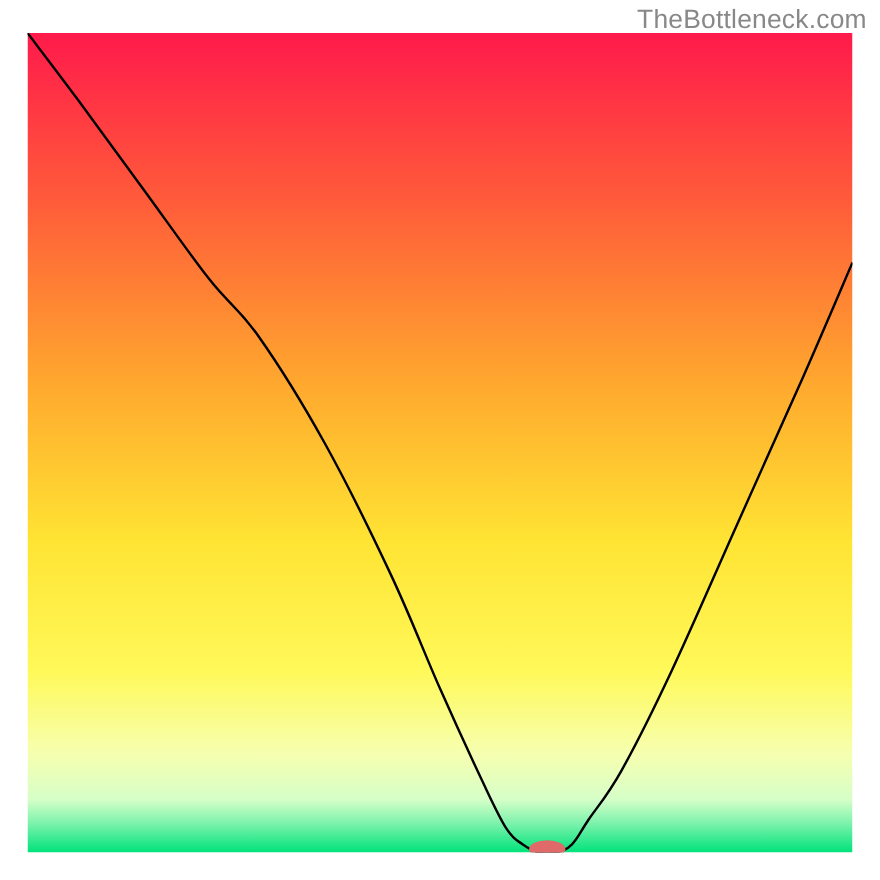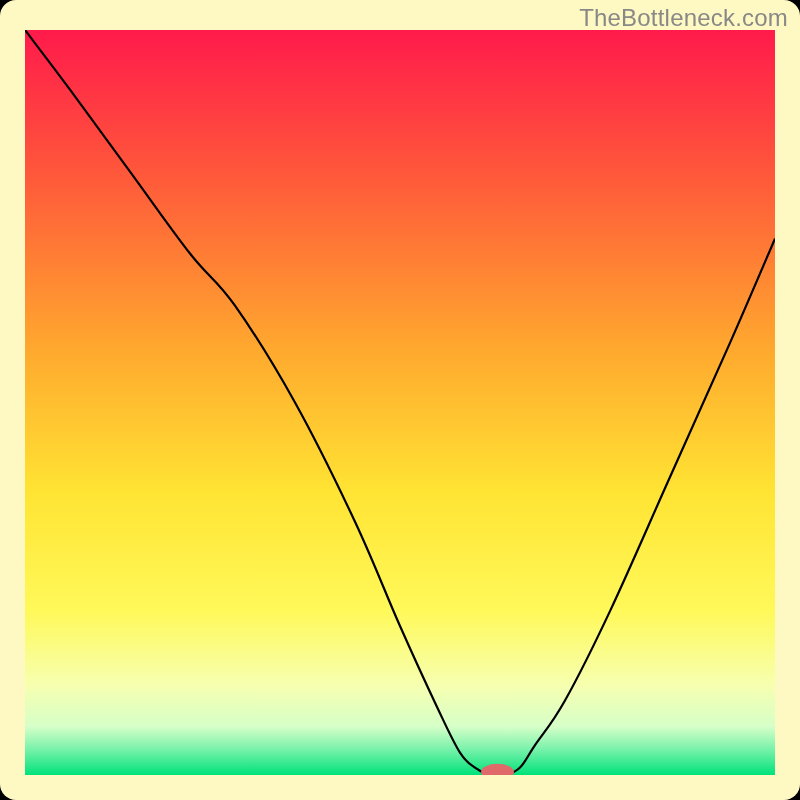--- a/index.html
+++ b/index.html
@@ -8,22 +8,21 @@
     width: 800px;
     height: 800px;
     background: #000;
     overflow: hidden;
     font-family: Arial, Helvetica, sans-serif;
   }
   .frame {
     position: relative;
     width: 800px;
     height: 800px;
-    background: #fef9c3;
-    border-radius: 16px;
+    background: #ffffff;
   }
   .watermark {
     position: absolute;
     top: 4px;
     right: 12px;
     color: #888;
     font-size: 24px;
     font-weight: 500;
     letter-spacing: 0.2px;
     user-select: none;

